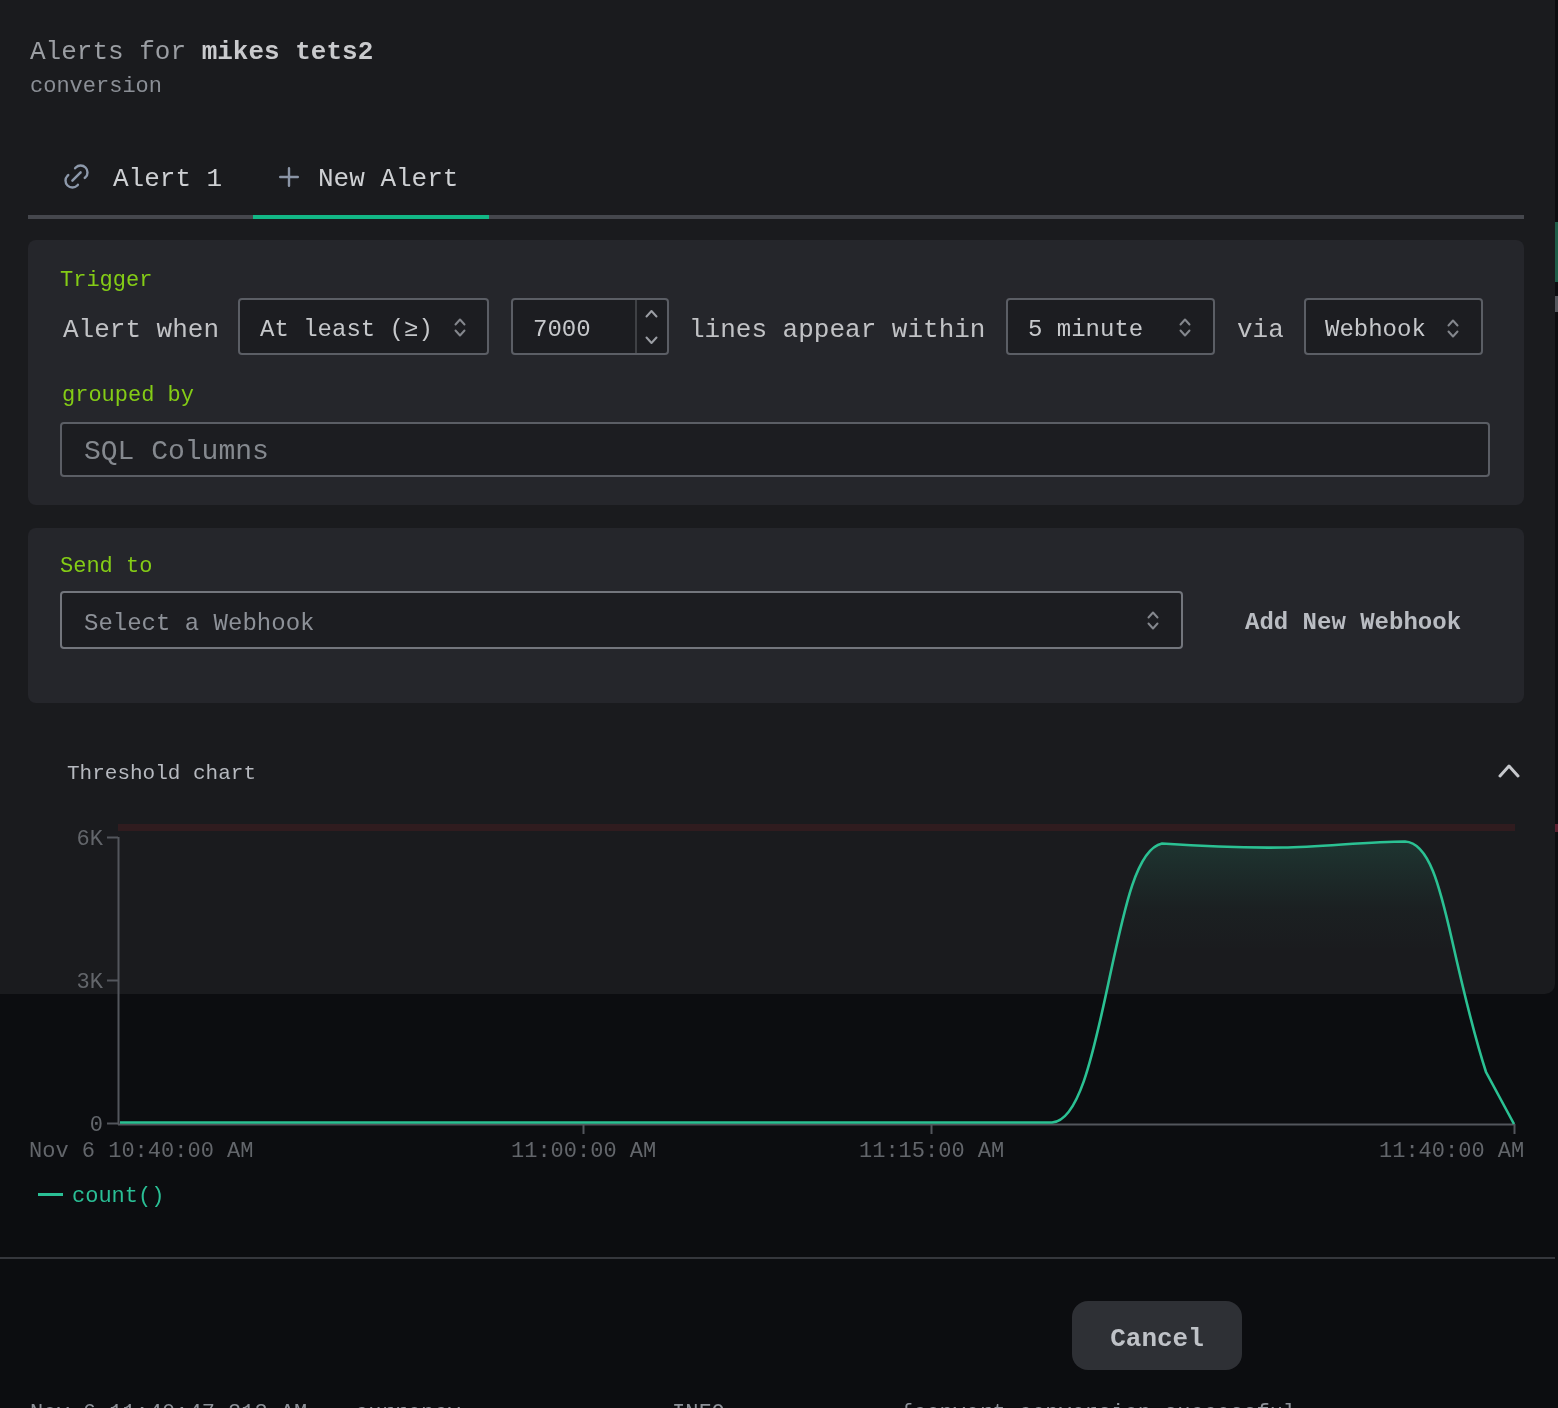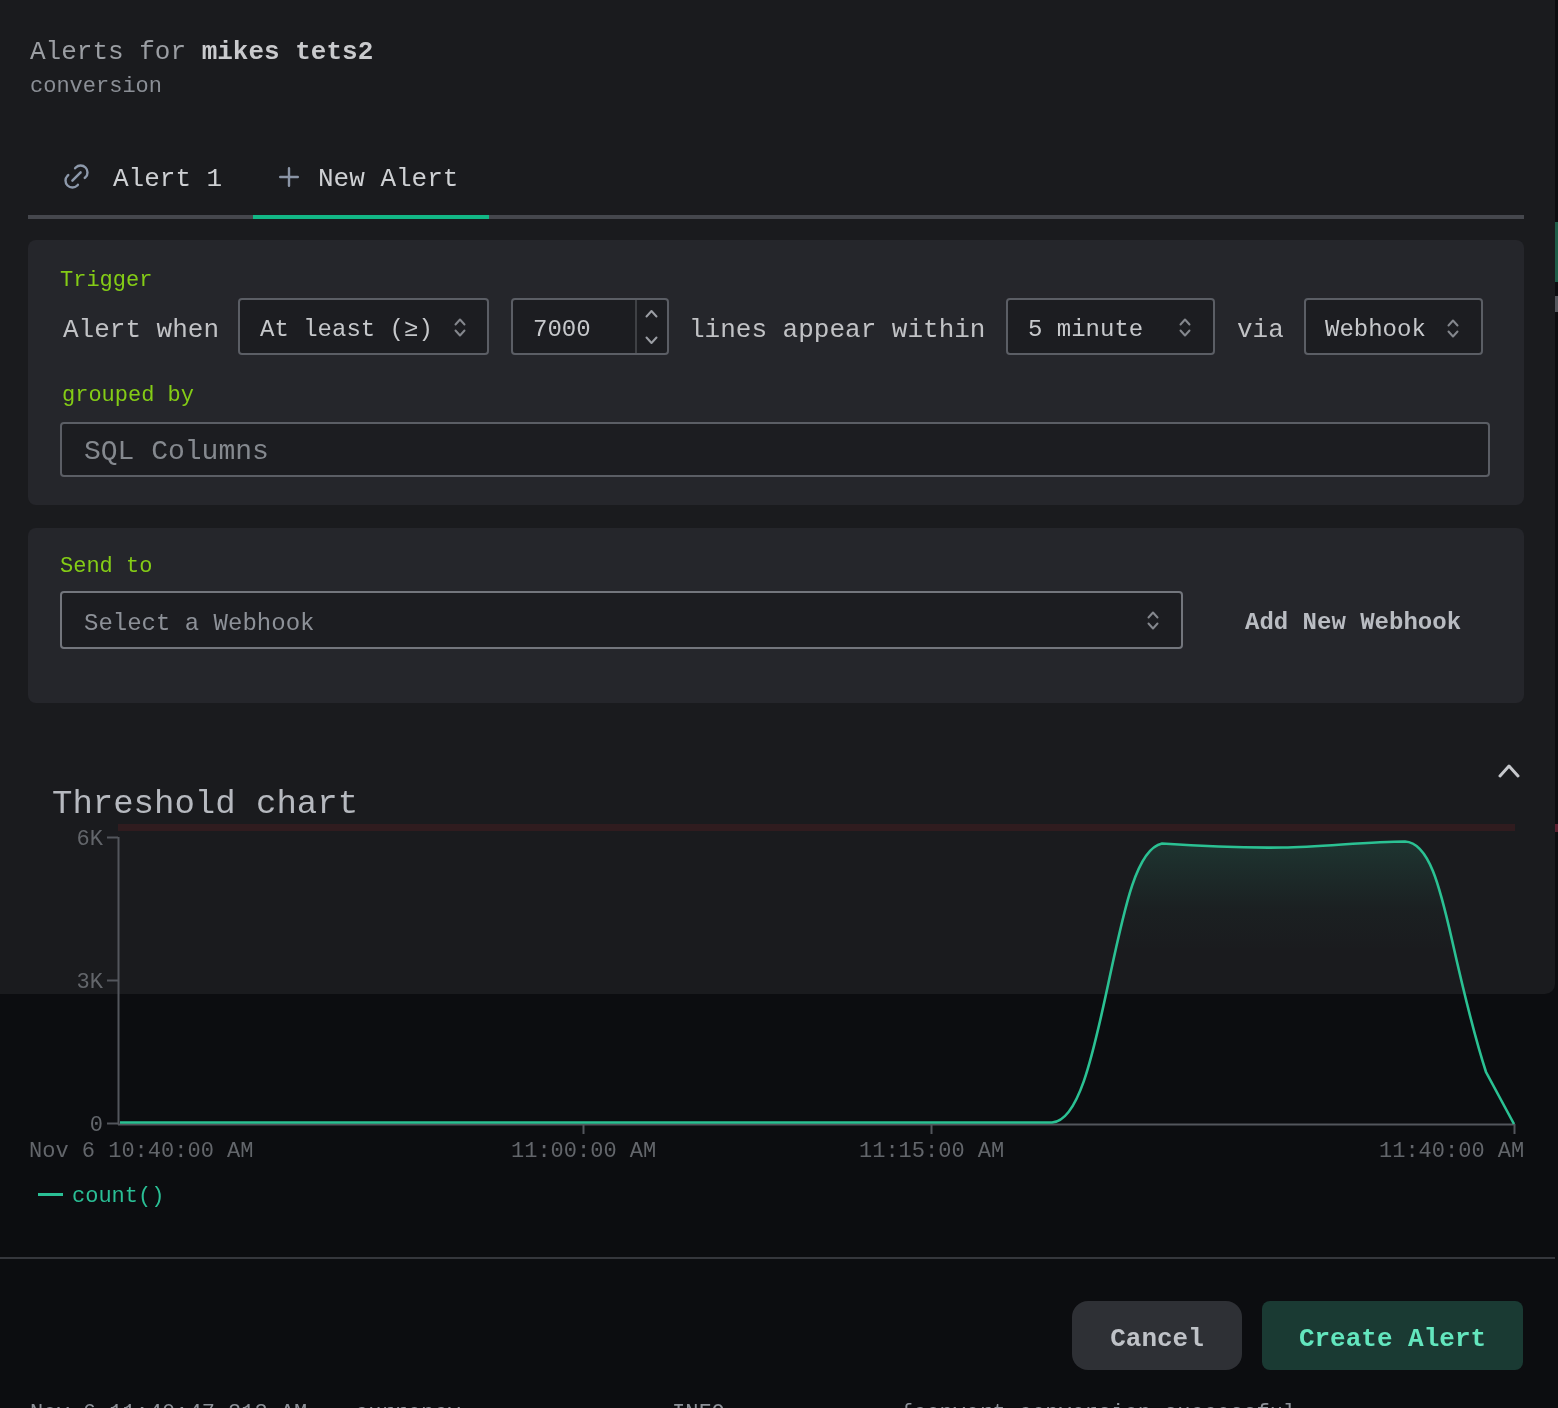--- a/index.html
+++ b/index.html
@@ -86,21 +86,21 @@
 
     <div class="panel" style="top:528px; height:175px;"></div>
     <div class="abs lbl" style="left:60px; top:556px;">Send to</div>
     <div class="inp" style="left:60px; top:591px; width:1123px; height:58px; border-color:#73767d;"></div>
     <div class="abs" style="left:84px; top:612px; font-size:24px; line-height:24px; color:#8d9198;">Select a Webhook</div>
     <svg class="abs" style="left:1147px; top:611px;" width="12" height="19" viewBox="0 0 12 19" fill="none" stroke="#84878d" stroke-width="2" stroke-linecap="round" stroke-linejoin="round">
       <path d="M1.5 6.5L6 1.5l4.5 5M1.5 12.5L6 17.5l4.5-5"></path>
     </svg>
     <div class="abs" style="left:1245px; top:611px; font-size:24px; line-height:24px; font-weight:bold; color:#b9bcc2;">Add New Webhook</div>
 
-    <div class="abs" style="left:52px; top:761px; font-size:34px; line-height:26px; color:#b6b9bf;margin-top:30px;">Threshold chart</div>
+    <div class="abs" style="left:67px; top:761px; font-size:21px; line-height:26px; color:#b6b9bf;">Threshold chart</div>
     <svg class="abs" style="left:1498px; top:763px;" width="22" height="16" viewBox="0 0 22 16" fill="none" stroke="#c6c8cc" stroke-width="3" stroke-linecap="round" stroke-linejoin="round">
       <path d="M2 13 L11 3 L20 13"></path>
     </svg>
 
     <svg class="abs" style="left:0; top:0;" width="1558" height="1408" viewBox="0 0 1558 1408" font-family="Liberation Mono, monospace">
       <defs>
         <linearGradient id="fillg" x1="0" y1="845" x2="0" y2="952" gradientUnits="userSpaceOnUse">
           <stop offset="0" stop-color="#38d9a9" stop-opacity="0.13"></stop>
           <stop offset="0.6" stop-color="#38d9a9" stop-opacity="0.025"></stop>
           <stop offset="1" stop-color="#38d9a9" stop-opacity="0"></stop>
@@ -128,15 +128,14 @@
       <path d="M120 1122.5 L1052 1122.5 C1078 1121 1092 1060 1108 985 C1124 910 1136 849 1162 843.5 C1220 847.5 1250 848 1283 847.5 C1320 847 1370 841.5 1405 841.5 C1429 842.5 1440 887 1452 940 C1463 989 1474 1035 1486 1072 L1514 1124 L120 1124.5 Z" fill="url(#fillg)" stroke="none"></path>
 
       <path d="M120 1122.5 L1052 1122.5 C1078 1121 1092 1060 1108 985 C1124 910 1136 849 1162 843.5 C1220 847.5 1250 848 1283 847.5 C1320 847 1370 841.5 1405 841.5 C1429 842.5 1440 887 1452 940 C1463 989 1474 1035 1486 1072 L1514 1124" fill="none" stroke="#2bc193" stroke-width="2.6"></path>
 
       <path d="M38 1194.5 H63" stroke="#2abf95" stroke-width="3"></path>
       <text x="72" y="1202" font-size="22" fill="#2abf95">count()</text>
     </svg>
 
     <div class="abs" style="left:0; top:1257px; width:1555px; height:2px; background:#35373c;"></div>
     <div class="abs" style="left:1072px; top:1301px; width:170px; height:69px; background:#2e3035; border-radius:16px; text-align:center; font-weight:bold; font-size:26px; line-height:76px; color:#bfc2c7;">Cancel</div>
-    <div class="abs" style="left:1262px; top:1301px; width:261px; height:69px; background:#1a3a33; border-radius:8px; text-align:center; font-weight:bold; font-size:26px; line-height:76px; color:#63e6be;">Create Alert</div>
   </div>
 </div>
 
 </body></html>

